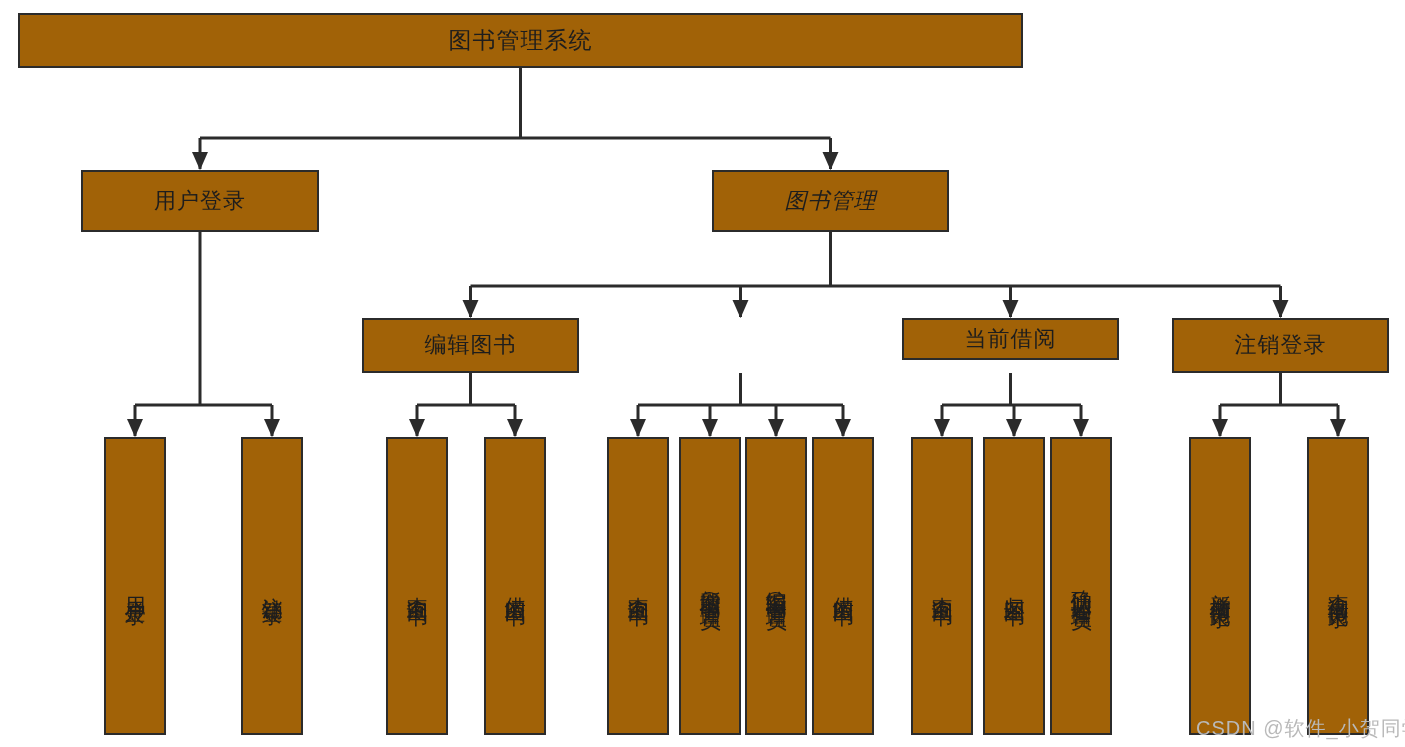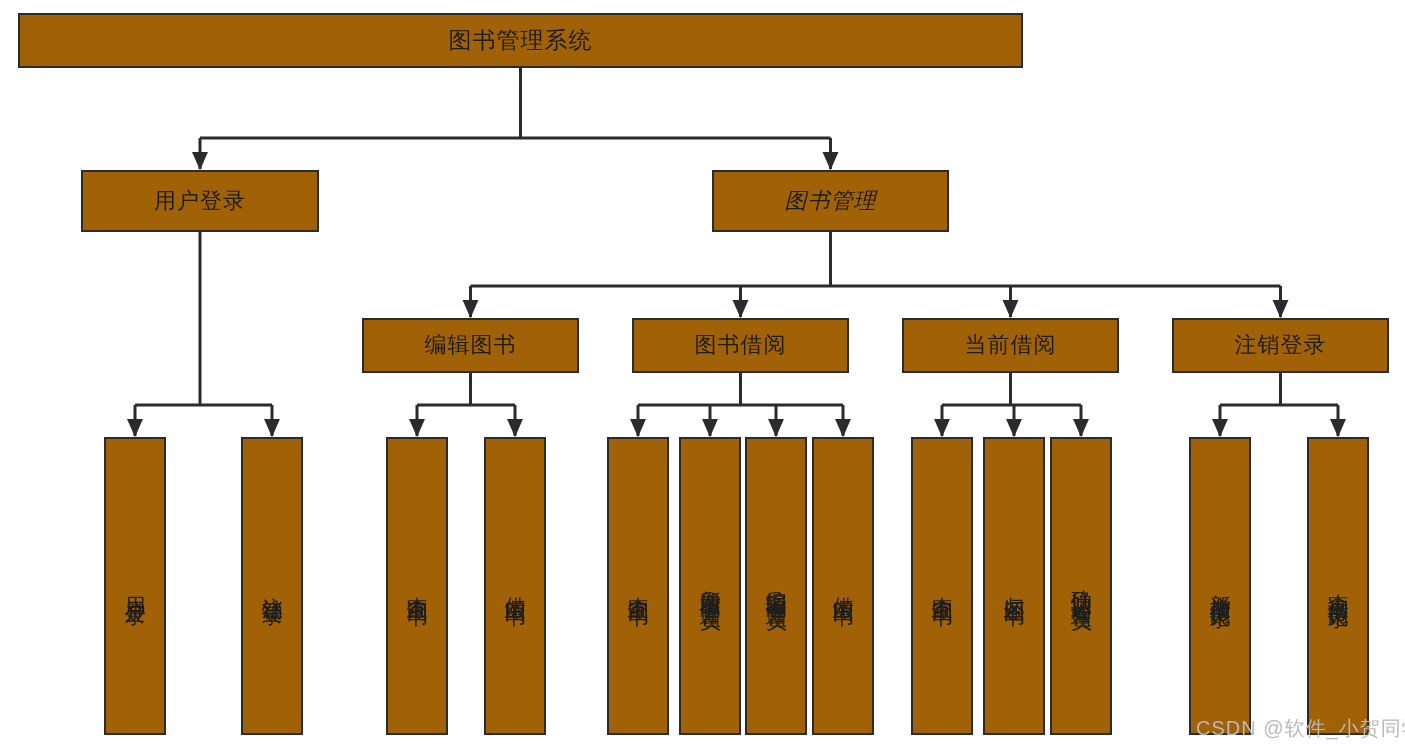--- a/index.html
+++ b/index.html
@@ -125,24 +125,21 @@
   <div class="node horiz" style="left: 81px; top: 170px; width: 238px; height: 62px;">
     <span>用户登录</span>
   </div>
   <div class="node horiz" style="left: 712px; top: 170px; width: 237px; height: 62px; font-style: italic;">
     <span>图书管理</span>
   </div>
 
   <div class="node horiz" style="left: 362px; top: 318px; width: 217px; height: 55px;">
     <span>编辑图书</span>
   </div>
-  <div class="node horiz" style="left: 632px; top: 318px; width: 217px; height: 55px;">
-    <span>图书借阅</span>
-  </div>
-  <div class="node horiz" style="left: 902px; top: 318px; width: 217px; height: 55px;">
+  <div class="node horiz" style="left: 902px; top: 318px; width: 217px; height: 42px;">
     <span>当前借阅</span>
   </div>
   <div class="node horiz" style="left: 1172px; top: 318px; width: 217px; height: 55px;">
     <span>注销登录</span>
   </div>
 
   <div class="node vert" style="left: 104px; top: 437px; width: 62px; height: 298px;">
     <span class="vlabel">用户登录</span>
   </div>
   <div class="node vert" style="left: 241px; top: 437px; width: 62px; height: 298px;">

